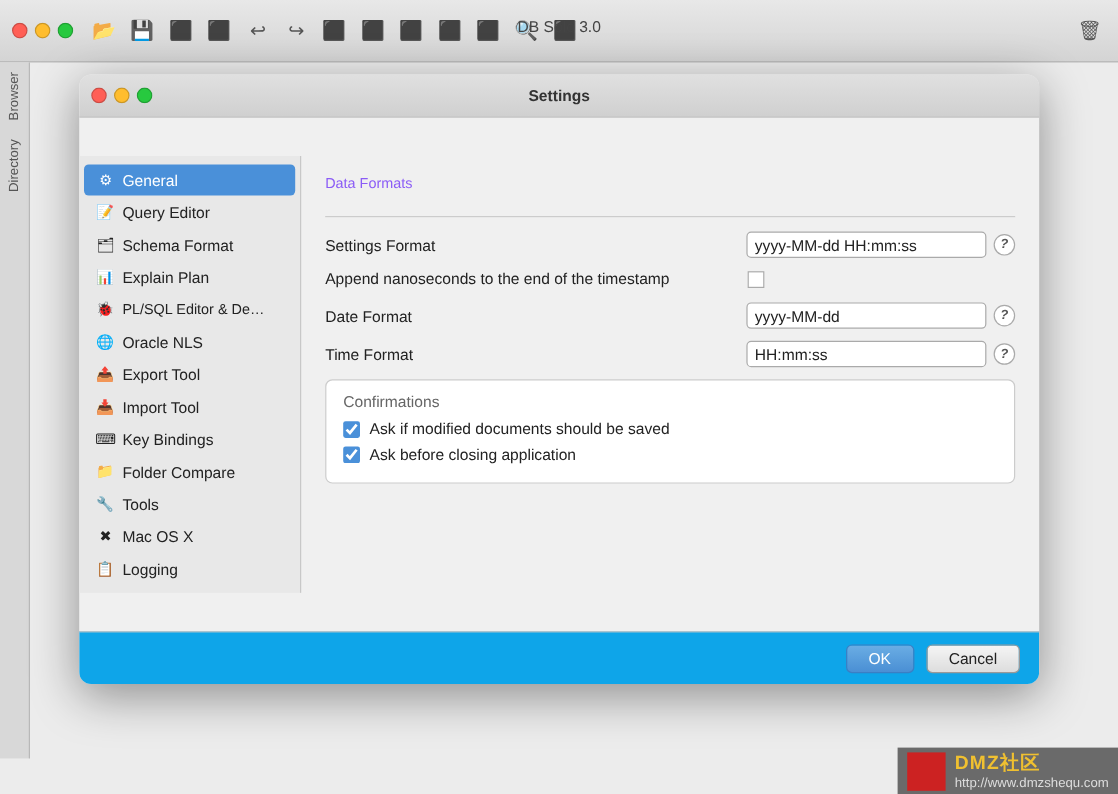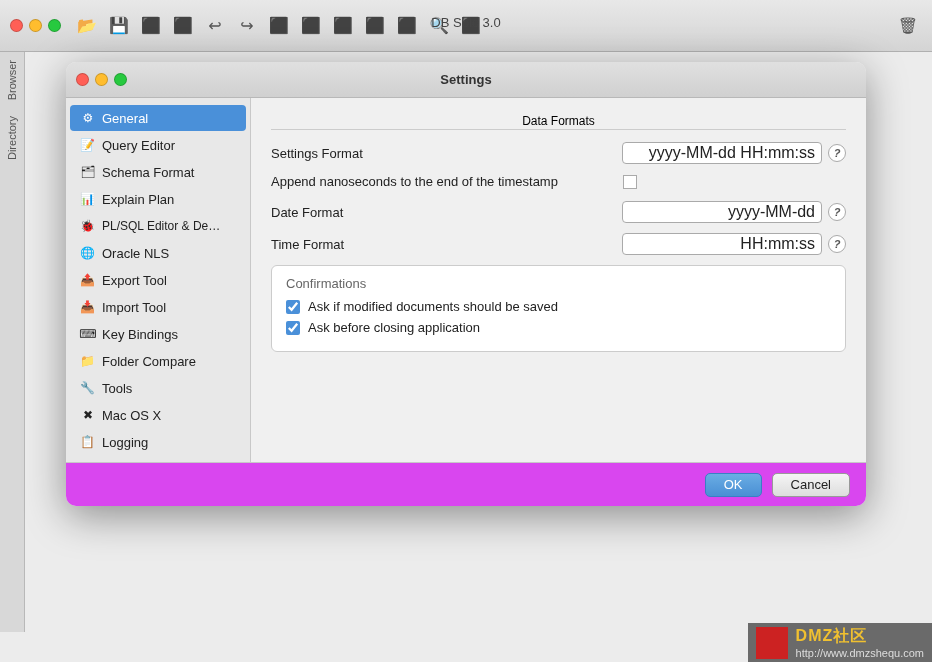--- a/index.html
+++ b/index.html
@@ -116,20 +116,21 @@
     }
 
     .dialog {
       width: 800px;
       background: #f0f0f0;
       border-radius: 10px;
       box-shadow: 0 10px 40px rgba(0,0,0,0.4);
       overflow: hidden;
       display: flex;
       flex-direction: column;
+      gap: 32px;
     }
 
     .dialog-titlebar {
       height: 36px;
       background: linear-gradient(to bottom, #e0e0e0, #d0d0d0);
       border-bottom: 1px solid #b8b8b8;
       display: flex;
       align-items: center;
       justify-content: center;
       position: relative;
@@ -194,25 +195,24 @@
 
     
     .settings-content {
       flex: 1;
       padding: 16px 20px;
       overflow-y: auto;
     }
 
     .section-title {
       font-size: 12px;
-      color: #000000;
+      color: #8b5cf6;
       margin-bottom: 12px;
-      padding-bottom: 1px;
+      padding-bottom: 20px;
       border-bottom: 1px solid #ccc;
-      text-align: center;
     }
 
     .form-row {
       display: flex;
       align-items: center;
       margin-bottom: 10px;
     }
 
     .form-label {
       flex: 1;
@@ -225,25 +225,24 @@
       align-items: center;
       gap: 6px;
     }
 
     .form-input {
       width: 200px;
       height: 22px;
       border: 1px solid #aaa;
       border-radius: 4px;
       padding: 2px 6px;
-      font-size: 16px;
+      font-size: 13px;
       background: white;
       color: #222;
       outline: none;
-      text-align: right;
     }
 
     .help-icon {
       width: 18px;
       height: 18px;
       border-radius: 50%;
       border: 1px solid #aaa;
       background: white;
       display: flex;
       align-items: center;
@@ -285,21 +284,21 @@
 
     .confirmations-title {
       font-size: 13px;
       color: #666;
       margin-bottom: 8px;
     }
 
     
     .dialog-footer {
       height: 44px;
-      background: #d946ef;
+      background: #0ea5e9;
       border-top: 1px solid #c8c8c8;
       display: flex;
       align-items: center;
       justify-content: flex-end;
       padding: 0 16px;
       gap: 10px;
       flex-shrink: 0;
     }
 
     .footer-btn {

